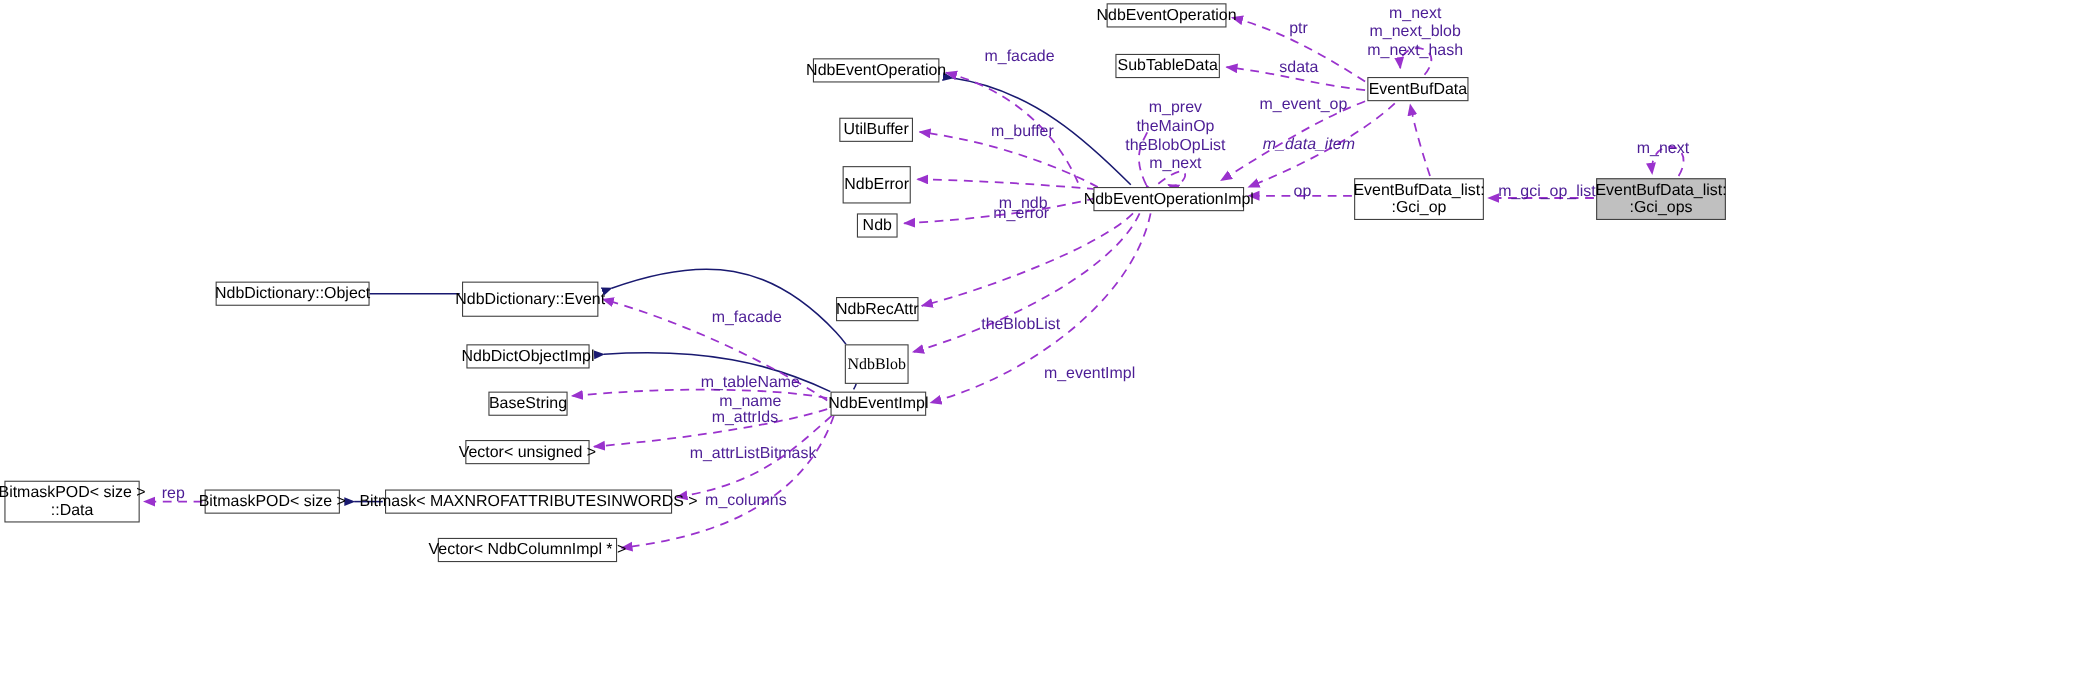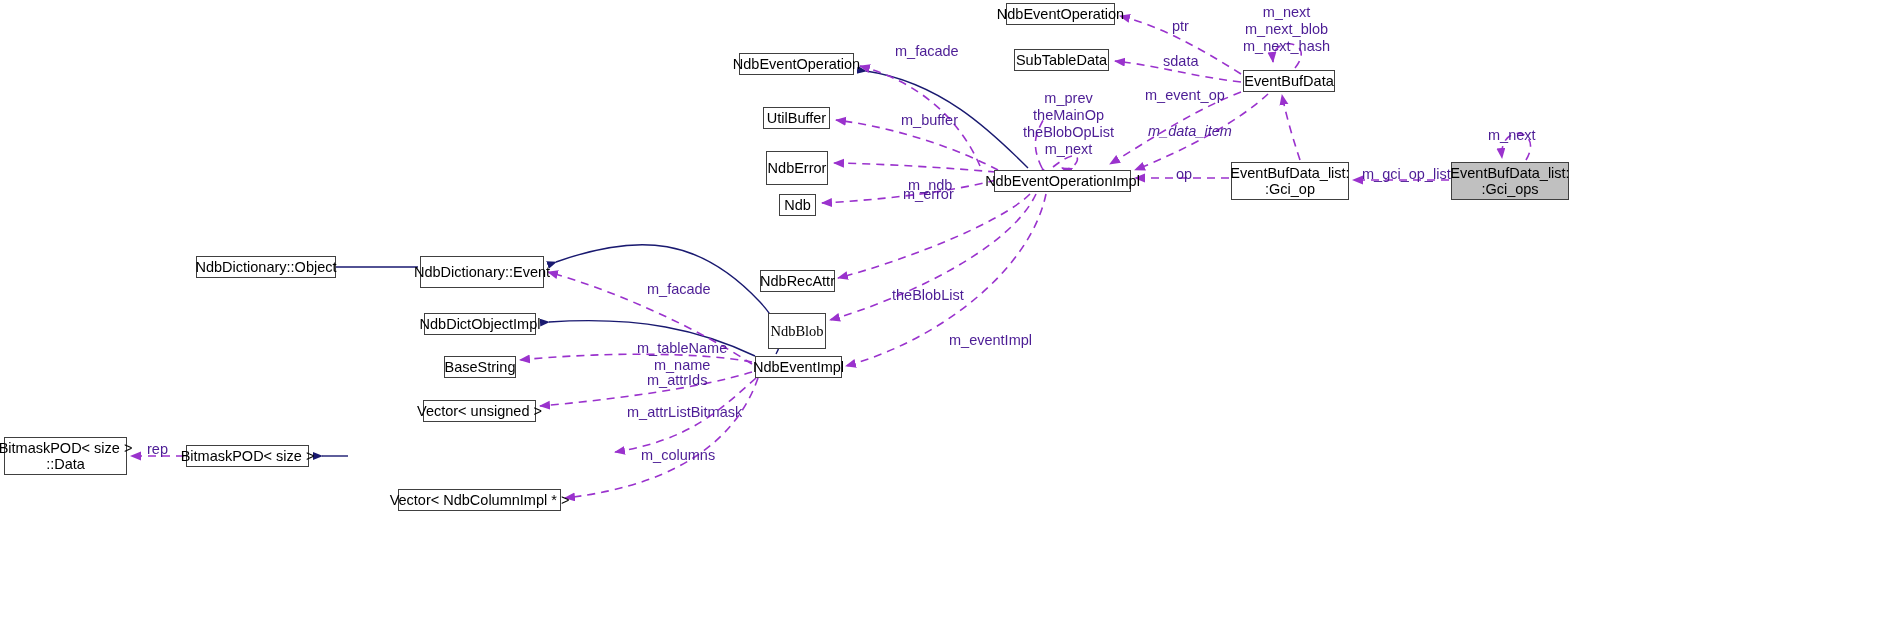--- a/index.html
+++ b/index.html
@@ -142,20 +142,21 @@
 
   <div class="node" style="left:755px;top:356px;width:87px;height:22px;">NdbEventImpl</div>
 
   <div class="node" style="left:423px;top:400px;width:113px;height:22px;">Vector&lt; unsigned &gt;</div>
 
   <div class="node" style="left:4px;top:437px;width:123px;height:38px;">BitmaskPOD&lt; size &gt;
 ::Data</div>
 
   <div class="node" style="left:186px;top:445px;width:123px;height:22px;">BitmaskPOD&lt; size &gt;</div>
 
+  <div class="node" style="left:350px;top:445px;width:261px;height:22px;">Bitmask&lt; MAXNROFATTRIBUTESINWORDS &gt;</div>
 
   <div class="node" style="left:398px;top:489px;width:163px;height:22px;">Vector&lt; NdbColumnImpl * &gt;</div>
 
   <div class="edge-label" style="left:1172px;top:18px;">ptr</div>
 
   <div class="edge-label" style="left:1163px;top:53px;text-align:right;">sdata</div>
 
   <div class="edge-label" style="left:895px;top:43px;">m_facade</div>
 
   <div class="edge-label multi" style="left:1243px;top:4px;">m_next

